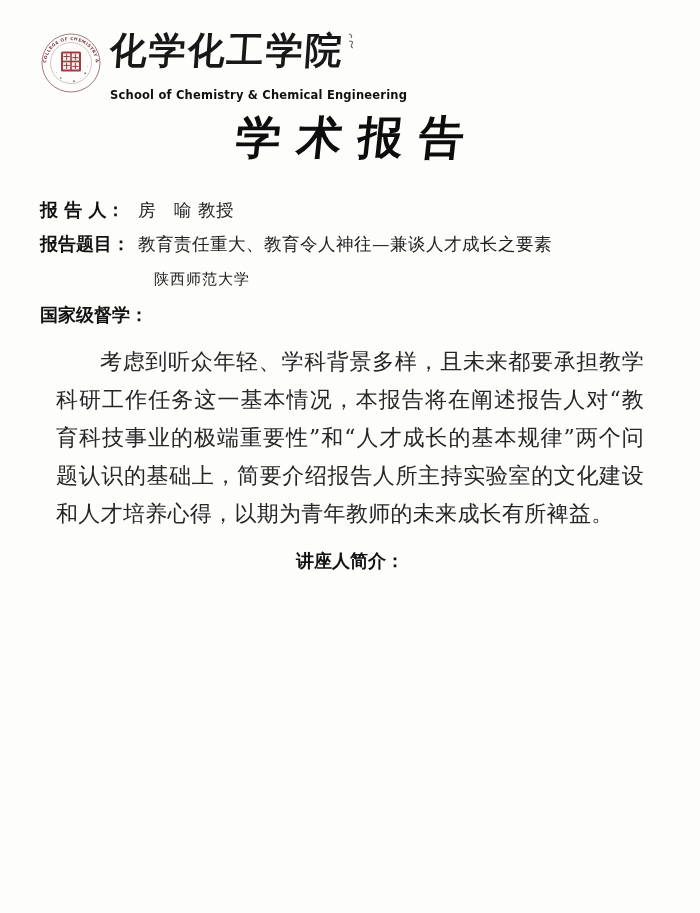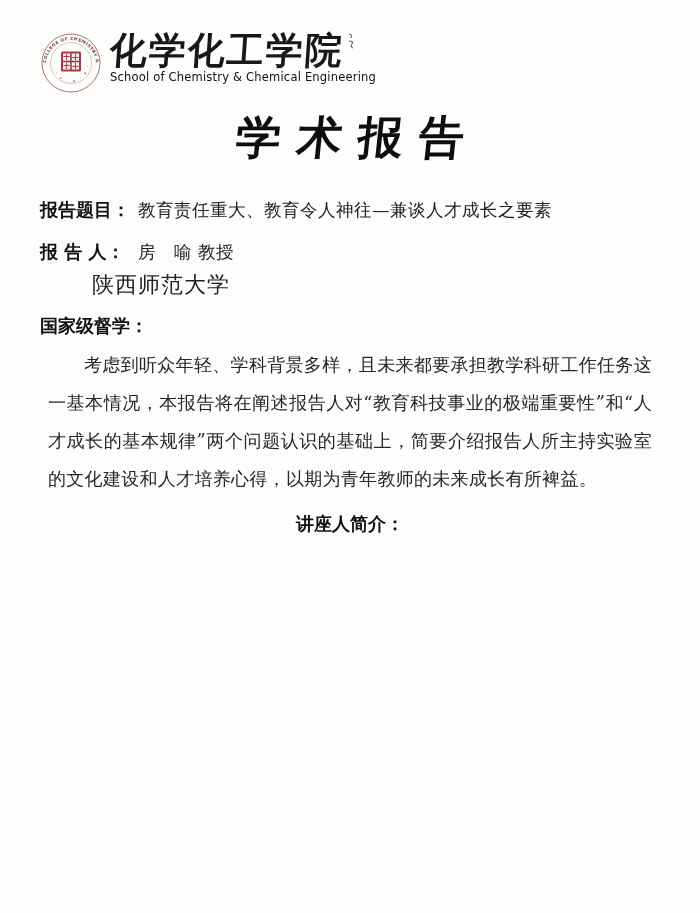--- a/index.html
+++ b/index.html
@@ -16,51 +16,51 @@
   .seal{flex:0 0 auto;margin-top:2px;}
   .logo-text{display:flex;flex-direction:column;justify-content:flex-start;}
   .logo-cn{
     font-size:37px;font-weight:900;line-height:40px;color:#181818;
     font-family:"DejaVu Serif","Liberation Serif",serif;
     transform:skewX(-4deg);letter-spacing:2px;white-space:nowrap;
   }
   .logo-cn-wrap{display:flex;align-items:flex-start;}
   .sig-mark{margin-left:3px;margin-top:2px;opacity:.75;}
   .logo-en{
-    font-size:11.5px;font-weight:normal;color:#101010;margin-top:0;
+    font-size:11.5px;font-weight:bold;color:#101010;margin-top:18px;
     font-family:"DejaVu Sans","Liberation Sans",sans-serif;letter-spacing:.2px;
   }
 
   
   .doc-title{
     text-align:center;margin-top:12px;margin-bottom:30px;
     font-size:45px;font-weight:900;letter-spacing:16px;color:#0d0d0d;
     font-family:"DejaVu Serif","Liberation Serif",serif;
     transform:skewX(-6deg);text-indent:16px;
   }
 
   
   .field-row{display:flex;align-items:baseline;margin-bottom:18px;}
   .field-label{
     flex:0 0 98px;
     font-family:"DejaVu Sans","Liberation Sans",sans-serif;
     font-weight:bold;font-size:18px;color:#111;white-space:nowrap;
   }
   .field-value{font-size:17.5px;color:#222;letter-spacing:.5px;}
-  .affil-line{margin:-4px 0 14px 52px;font-size:22px;letter-spacing:1px;}
+  .affil-line{margin:-4px 0 14px 114px;font-size:15px;letter-spacing:1px;}
 
   
   .sec-heading{
     font-family:"DejaVu Sans","Liberation Sans",sans-serif;
     font-weight:bold;font-size:18px;color:#111;
     margin:10px 0 6px 0;
   }
   .para{
-    font-size:18px;line-height:38px;color:#262626;
-    text-align:justify;text-indent:2em;margin:8px;
+    font-size:22px;line-height:38px;color:#262626;
+    text-align:justify;text-indent:2em;margin:16px;
     letter-spacing:.3px;
   }
 </style>
 </head>
 <body>
 
 <div class="page">
 
   <div class="logo-row">
     <svg class="seal" width="62" height="62" viewBox="0 0 62 62">
@@ -101,28 +101,28 @@
         <svg class="sig-mark" width="9" height="18" viewBox="0 0 9 18">
           <path d="M2 2 Q6 3 4 6 M2 9 Q7 9 5 12 Q3 15 6 16" fill="none" stroke="#333" stroke-width="1.1"></path>
         </svg>
       </div>
       <div class="logo-en">School of Chemistry &amp; Chemical Engineering</div>
     </div>
   </div>
 
   <div class="doc-title">学术报告</div>
 
+  <div class="field-row" style="margin-bottom:10px;">
+    <span class="field-label">报 告 人：</span>
+    <span class="field-value">房　喻 教授</span>
+  </div>
+
   <div class="field-row">
     <span class="field-label">报告题目：</span>
     <span class="field-value">教育责任重大、教育令人神往—兼谈人才成长之要素</span>
-  </div>
-
-  <div class="field-row" style="margin-bottom:10px;">
-    <span class="field-label">报 告 人：</span>
-    <span class="field-value">房　喻 教授</span>
   </div>
   <div class="affil-line">陕西师范大学</div>
 
   <div class="sec-heading">国家级督学：</div>
   <p class="para">考虑到听众年轻、学科背景多样，且未来都要承担教学科研工作任务这一基本情况，本报告将在阐述报告人对“教育科技事业的极端重要性”和“人才成长的基本规律”两个问题认识的基础上，简要介绍报告人所主持实验室的文化建设和人才培养心得，以期为青年教师的未来成长有所裨益。</p>
 
   <div class="sec-heading" style="margin-top:14px;text-align:center;">讲座人简介：</div>
 
 </div>
 

